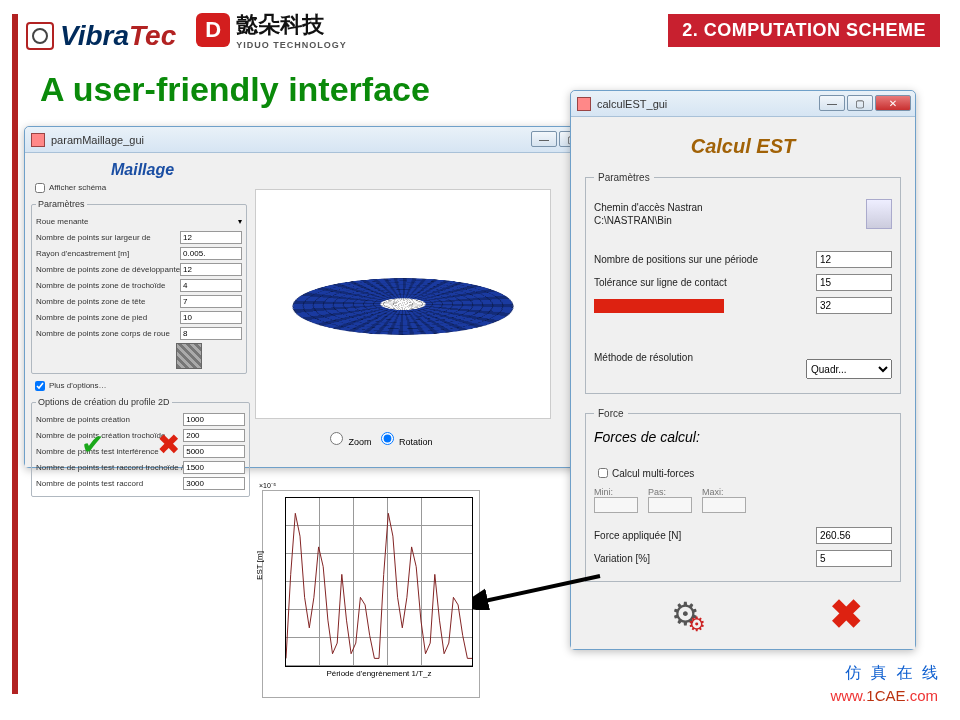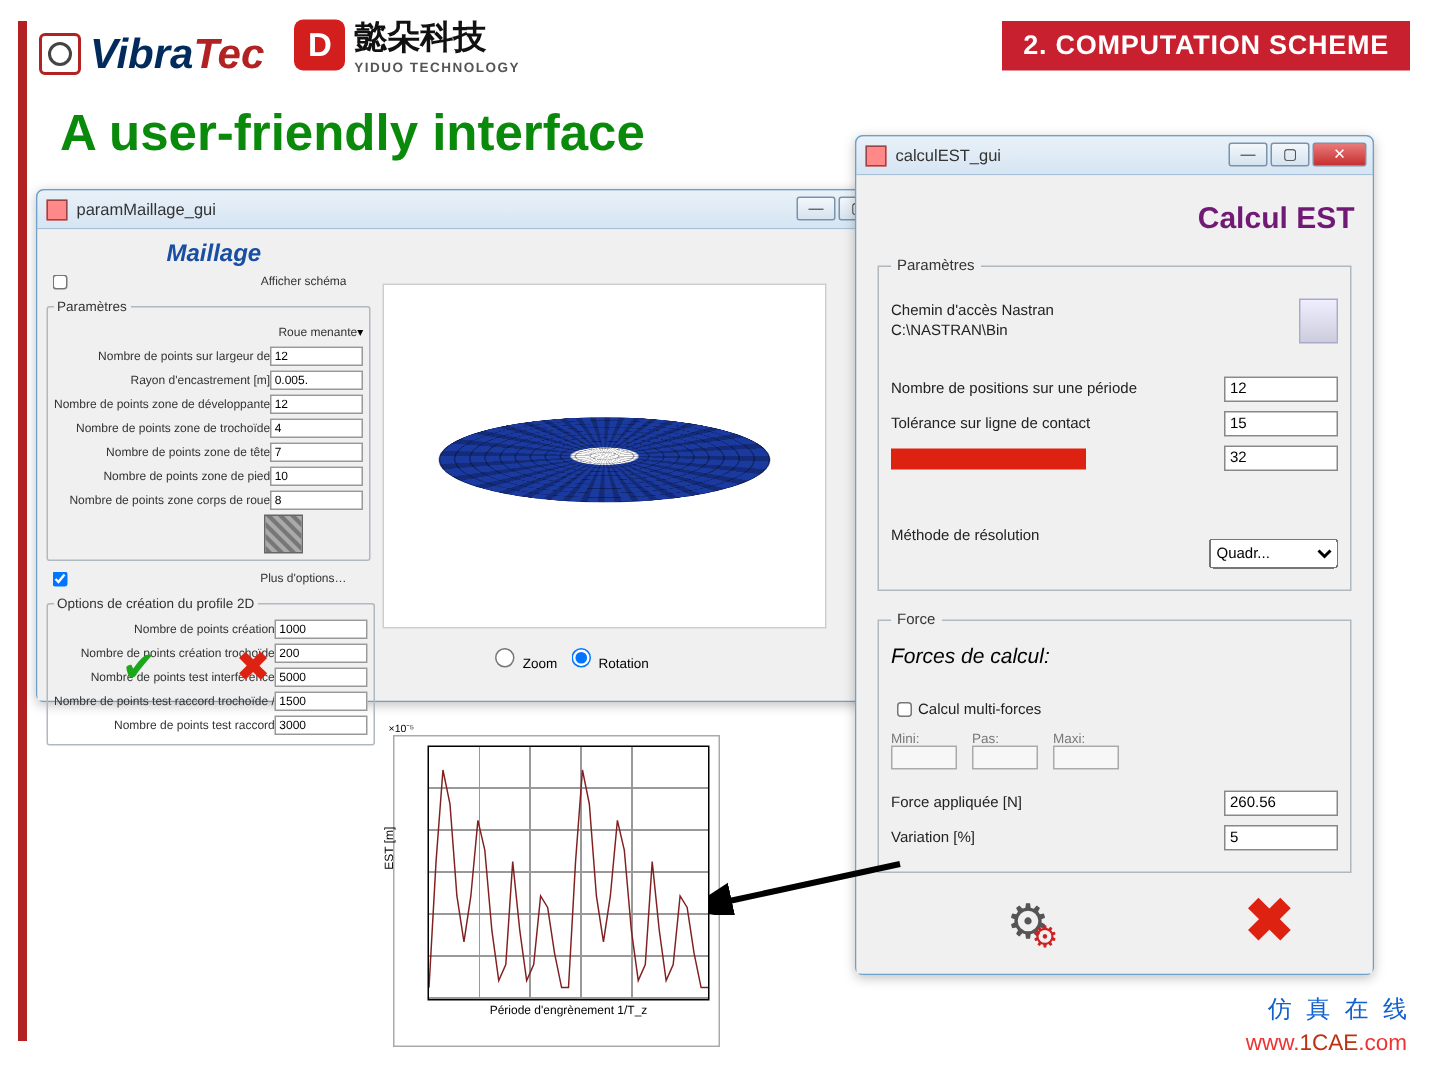--- a/index.html
+++ b/index.html
@@ -90,21 +90,21 @@
   .winbtn.close{background:linear-gradient(#e87a7a,#c83030);color:#fff;width:36px;}
   .winbody{background:#f0f0f0;padding:6px;}
 
   
   #win1{left:24px;top:126px;width:604px;height:342px;}
   #win1 .winbody{height:314px;position:relative;}
   .section-title{color:#1a4ea3;font-style:italic;font-weight:bold;font-size:16px;margin-left:80px;margin-top:2px;}
   .fieldset{border:1px solid #b0b8c0;border-radius:2px;margin:4px 0;padding:4px 4px;}
   .fieldset legend{font-size:9px;color:#333;padding:0 2px;}
   .row{display:flex;align-items:center;margin:1px 0;height:15px;}
-  .row label{flex:1;font-size:8px;color:#333;white-space:nowrap;overflow:hidden;text-align:right;}
+  .row label{flex:1;font-size:8px;color:#333;white-space:nowrap;overflow:hidden;}
   .row input.txt{width:62px;height:13px;font-size:8px;border:1px solid #999;background:#fff;padding:0 2px;}
   .chk{width:10px;height:10px;margin-right:4px;}
   .left-col{width:200px;float:left;}
   .viz{
     position:absolute;left:230px;top:36px;
     width:296px;height:230px;
     background:#fff;border:1px solid #ccc;
     display:flex;align-items:center;justify-content:center;
   }
   .disk{
@@ -123,21 +123,21 @@
   .ok-ico{color:#1aa81a;position:absolute;left:56px;top:278px;}
   .cancel-ico{color:#d21;position:absolute;left:132px;top:278px;}
   .cubes{width:26px;height:26px;background:
     linear-gradient(45deg,#777 25%,#aaa 25% 50%,#777 50% 75%,#aaa 75%);
     background-size:8px 8px;
     border:1px solid #666;margin-left:140px;margin-top:2px;}
 
   
   #win2{left:570px;top:90px;width:346px;height:560px;}
   #win2 .winbody{height:532px;position:relative;padding:10px 12px;}
-  .est-title{color:#701a75;font-weight:bold;font-size:20px;text-align:right;margin:8px 0 14px;}
+  .est-title{color:#a16207;font-style:italic;font-weight:bold;font-size:20px;text-align:center;margin:8px 0 14px;}
   .fs2{border:1px solid #b0b8c0;padding:10px 8px 8px;margin-bottom:14px;}
   .fs2 legend{font-size:10px;color:#333;padding:0 4px;}
   .prow{display:flex;align-items:center;margin:6px 0;}
   .prow label{flex:1;font-size:10px;color:#222;}
   .prow input.txt2{width:76px;height:17px;font-size:10px;border:1px solid #888;background:#fff;padding:0 3px;}
   .prow select{width:86px;height:20px;font-size:10px;margin-top:23px;}
   .redmark{background:#d21; display:inline-block; width:130px;height:14px;}
   .nastran-path{font-size:10px;line-height:1.3;color:#222;}
   .nastran-ico{width:26px;height:30px;border:1px solid #aac;background:linear-gradient(#eef,#ccd);margin-left:auto;}
   .mini-inputs{display:flex;gap:10px;margin-top:4px;}

